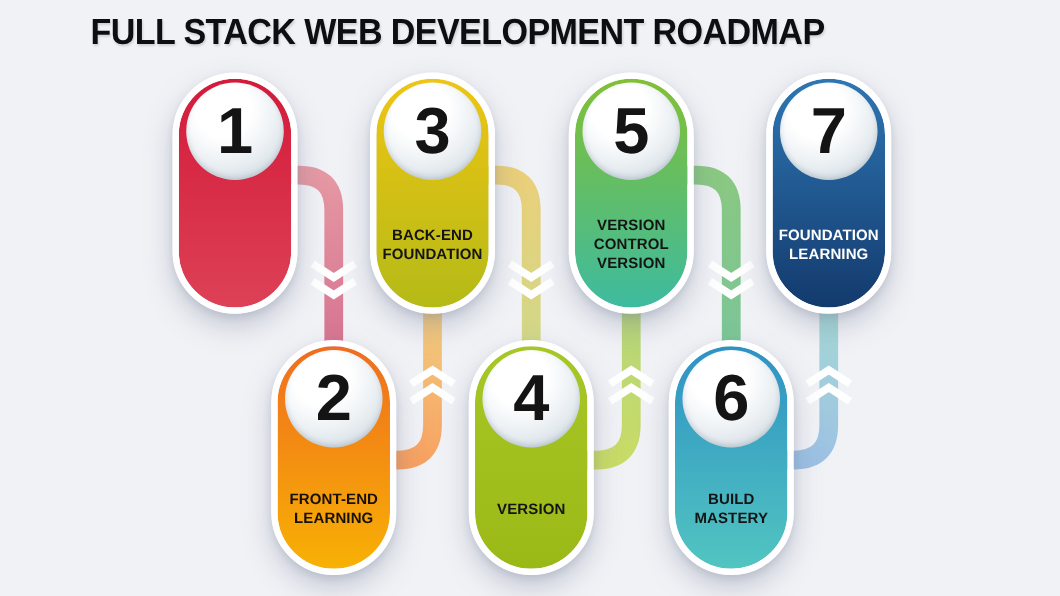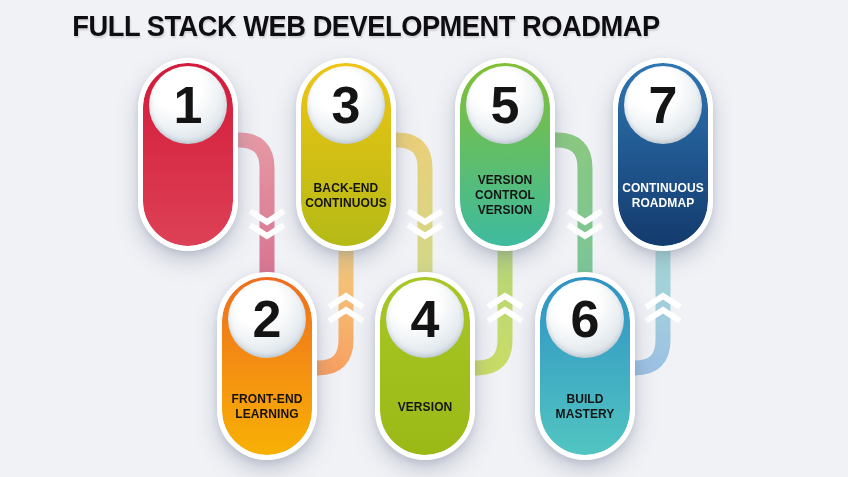--- a/index.html
+++ b/index.html
@@ -109,21 +109,21 @@
     <div class="circle">
       <span class="num">2</span>
     </div>
     <div class="label">FRONT-END LEARNING</div>
   </div>
 
   <div class="pill top" style="left: 296px; --g1: #eec513; --g2: #b5ba17; --fg: #141414;">
     <div class="circle">
       <span class="num">3</span>
     </div>
-    <div class="label">BACK-END CONTINUOUS</div>
+    <div class="label">BACK-END FOUNDATION</div>
   </div>
 
   <div class="pill bottom" style="left: 375px; --g1: #a7c726; --g2: #9bb916; --fg: #141414;">
     <div class="circle">
       <span class="num">4</span>
     </div>
     <div class="label">VERSION</div>
   </div>
 
   <div class="pill top" style="left: 455px; --g1: #82c033; --g2: #3ebba0; --fg: #141414;">
@@ -137,15 +137,15 @@
     <div class="circle">
       <span class="num">6</span>
     </div>
     <div class="label">BUILD MASTERY</div>
   </div>
 
   <div class="pill top" style="left: 613px; --g1: #2e76b3; --g2: #133a6d; --fg: #ffffff;">
     <div class="circle">
       <span class="num">7</span>
     </div>
-    <div class="label">CONTINUOUS ROADMAP</div>
+    <div class="label">FOUNDATION LEARNING</div>
   </div>
 </div>
 
 </body></html>

